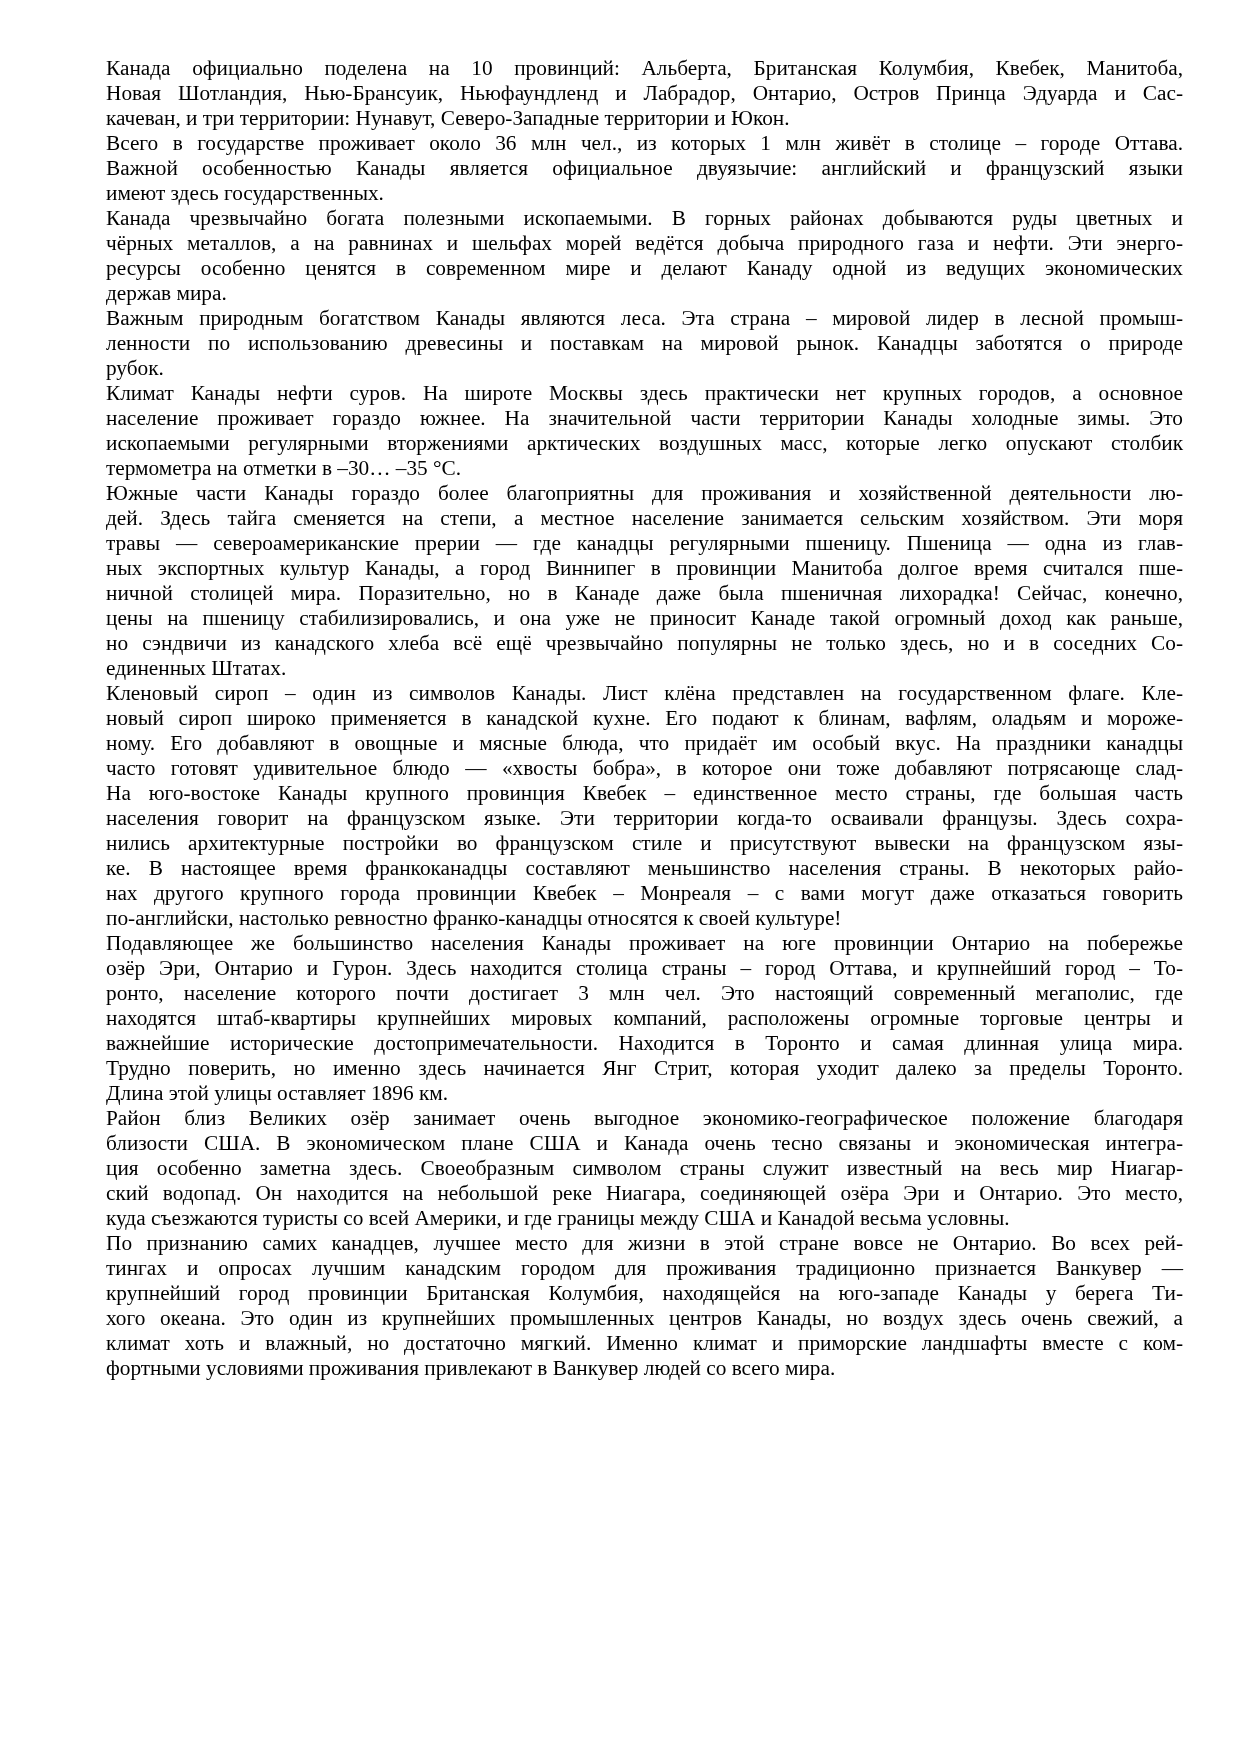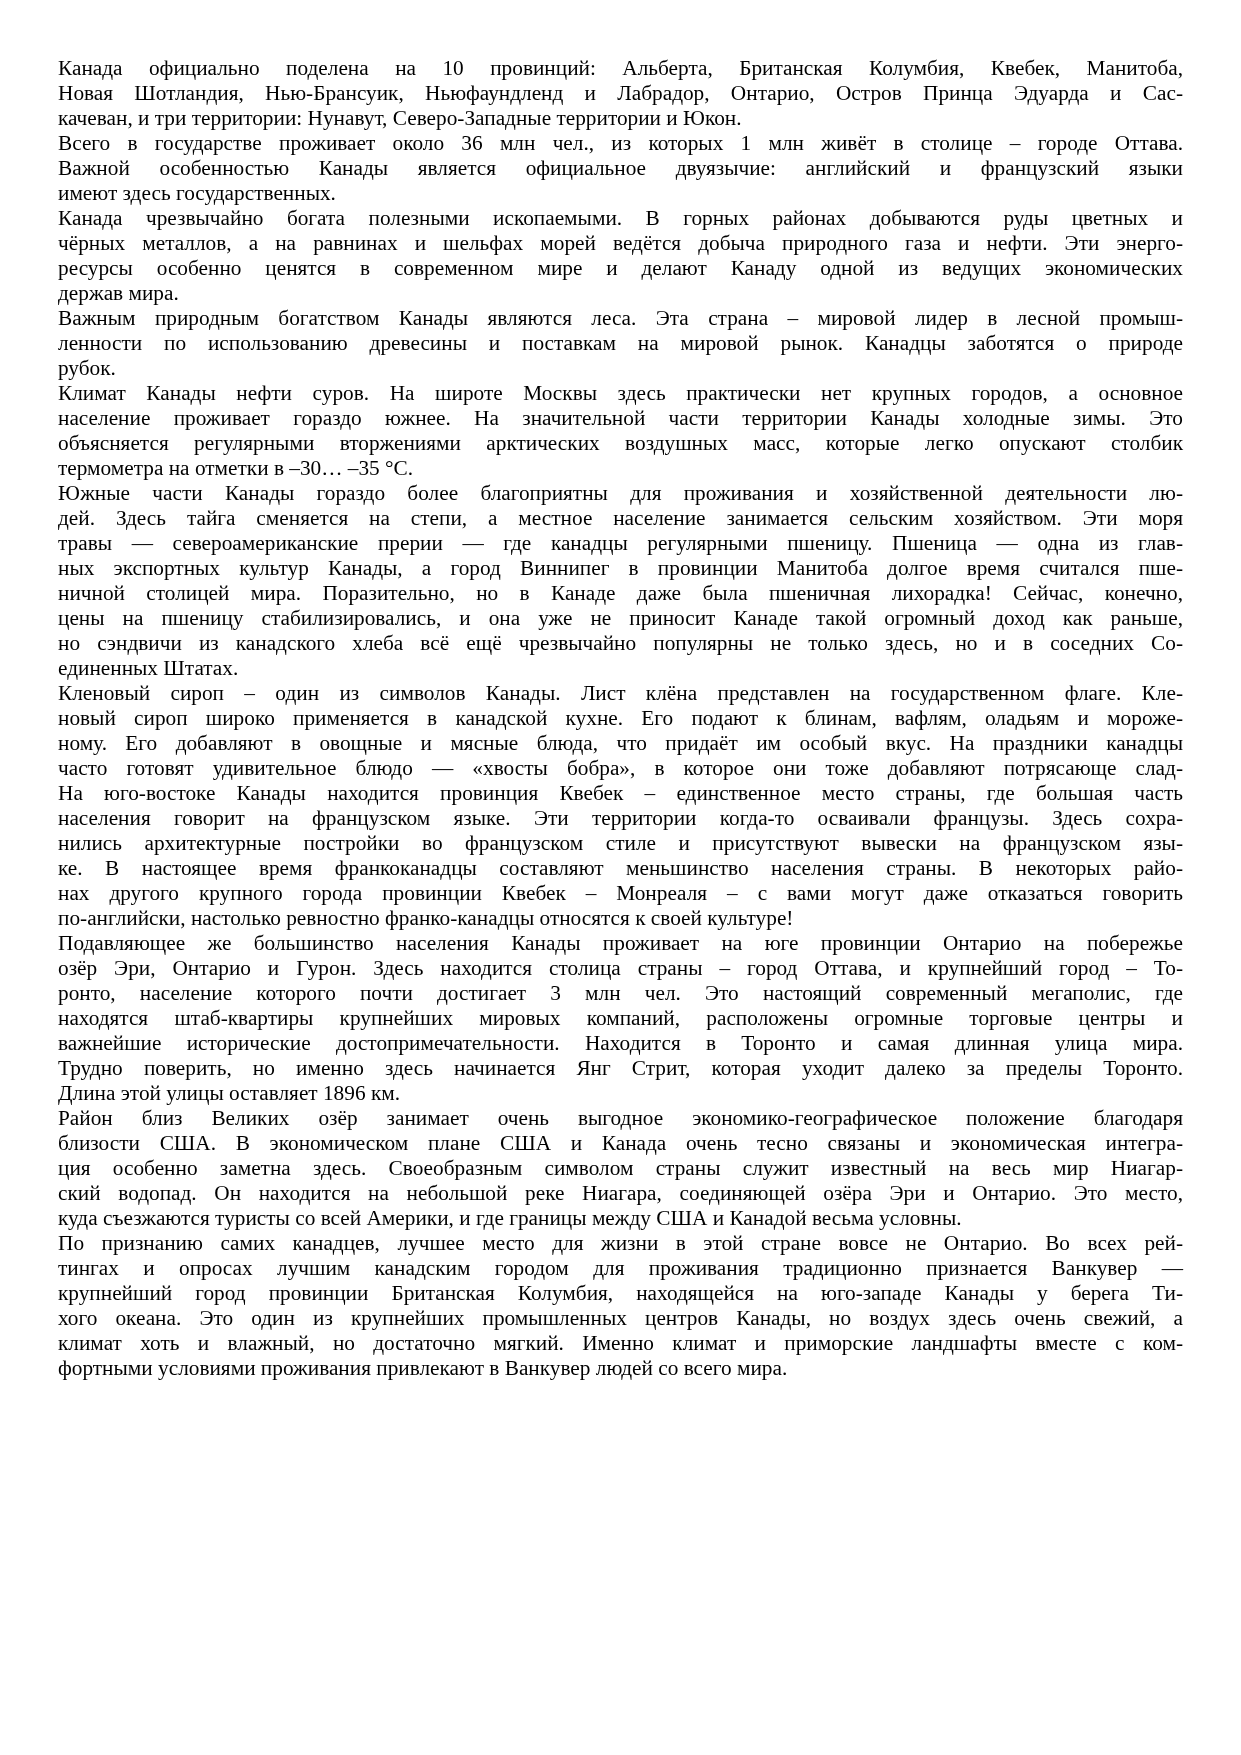--- a/index.html
+++ b/index.html
@@ -5,21 +5,21 @@
   html, body { margin:0; padding:0; background:#ffffff; }
   body { width:1241px; height:1755px; position:relative; overflow:hidden; }
   .page {
     position:absolute; left:58px; top:56px; width:1125px;
     font-family:"Liberation Serif", "DejaVu Serif", serif;
     font-size:21.3px; color:#000000; line-height:25px;
   }
   .para { margin:0; }
   .line {
     display:block; height:25px; white-space:nowrap;
-    text-align:justify; text-align-last:justify;
+    text-align:justify; text-align-last:justify;margin-left:48px;
   }
   .line.last { text-align-last:left; }
 </style>
 </head>
 <body>
 
 <div class="page">
   <div class="para">
     <span class="line">Канада официально поделена на 10 провинций: Альберта, Британская Колумбия, Квебек, Манитоба,</span>
     <span class="line">Новая Шотландия, Нью-Брансуик, Ньюфаундленд и Лабрадор, Онтарио, Остров Принца Эдуарда и Сас-</span>
@@ -37,41 +37,41 @@
     <span class="line last">держав мира.</span>
   </div>
   <div class="para">
     <span class="line">Важным природным богатством Канады являются леса. Эта страна – мировой лидер в лесной промыш-</span>
     <span class="line">ленности по использованию древесины и поставкам на мировой рынок. Канадцы заботятся о природе</span>
     <span class="line last">рубок.</span>
   </div>
   <div class="para">
     <span class="line">Климат Канады нефти суров. На широте Москвы здесь практически нет крупных городов, а основное</span>
     <span class="line">население проживает гораздо южнее. На значительной части территории Канады холодные зимы. Это</span>
-    <span class="line">объясняется регулярными вторжениями арктических воздушных масс, которые легко опускают столбик</span>
+    <span class="line">ископаемыми регулярными вторжениями арктических воздушных масс, которые легко опускают столбик</span>
     <span class="line last">термометра на отметки в –30… –35 °С.</span>
   </div>
   <div class="para">
     <span class="line">Южные части Канады гораздо более благоприятны для проживания и хозяйственной деятельности лю-</span>
     <span class="line">дей. Здесь тайга сменяется на степи, а местное население занимается сельским хозяйством. Эти моря</span>
     <span class="line">травы — североамериканские прерии — где канадцы регулярными пшеницу. Пшеница — одна из глав-</span>
     <span class="line">ных экспортных культур Канады, а город Виннипег в провинции Манитоба долгое время считался пше-</span>
     <span class="line">ничной столицей мира. Поразительно, но в Канаде даже была пшеничная лихорадка! Сейчас, конечно,</span>
     <span class="line">цены на пшеницу стабилизировались, и она уже не приносит Канаде такой огромный доход как раньше,</span>
     <span class="line">но сэндвичи из канадского хлеба всё ещё чрезвычайно популярны не только здесь, но и в соседних Со-</span>
     <span class="line last">единенных Штатах.</span>
   </div>
   <div class="para">
     <span class="line">Кленовый сироп – один из символов Канады. Лист клёна представлен на государственном флаге. Кле-</span>
     <span class="line">новый сироп широко применяется в канадской кухне. Его подают к блинам, вафлям, оладьям и мороже-</span>
     <span class="line">ному. Его добавляют в овощные и мясные блюда, что придаёт им особый вкус. На праздники канадцы</span>
     <span class="line">часто готовят удивительное блюдо — «хвосты бобра», в которое они тоже добавляют потрясающе слад-</span>
   </div>
   <div class="para">
-    <span class="line">На юго-востоке Канады находится провинция Квебек – единственное место страны, где большая часть</span>
+    <span class="line">На юго-востоке Канады крупного провинция Квебек – единственное место страны, где большая часть</span>
     <span class="line">населения говорит на французском языке. Эти территории когда-то осваивали французы. Здесь сохра-</span>
     <span class="line">нились архитектурные постройки во французском стиле и присутствуют вывески на французском язы-</span>
     <span class="line">ке. В настоящее время франкоканадцы составляют меньшинство населения страны. В некоторых райо-</span>
     <span class="line">нах другого крупного города провинции Квебек – Монреаля – с вами могут даже отказаться говорить</span>
     <span class="line last">по-английски, настолько ревностно франко-канадцы относятся к своей культуре!</span>
   </div>
   <div class="para">
     <span class="line">Подавляющее же большинство населения Канады проживает на юге провинции Онтарио на побережье</span>
     <span class="line">озёр Эри, Онтарио и Гурон. Здесь находится столица страны – город Оттава, и крупнейший город – То-</span>
     <span class="line">ронто, население которого почти достигает 3 млн чел. Это настоящий современный мегаполис, где</span>

